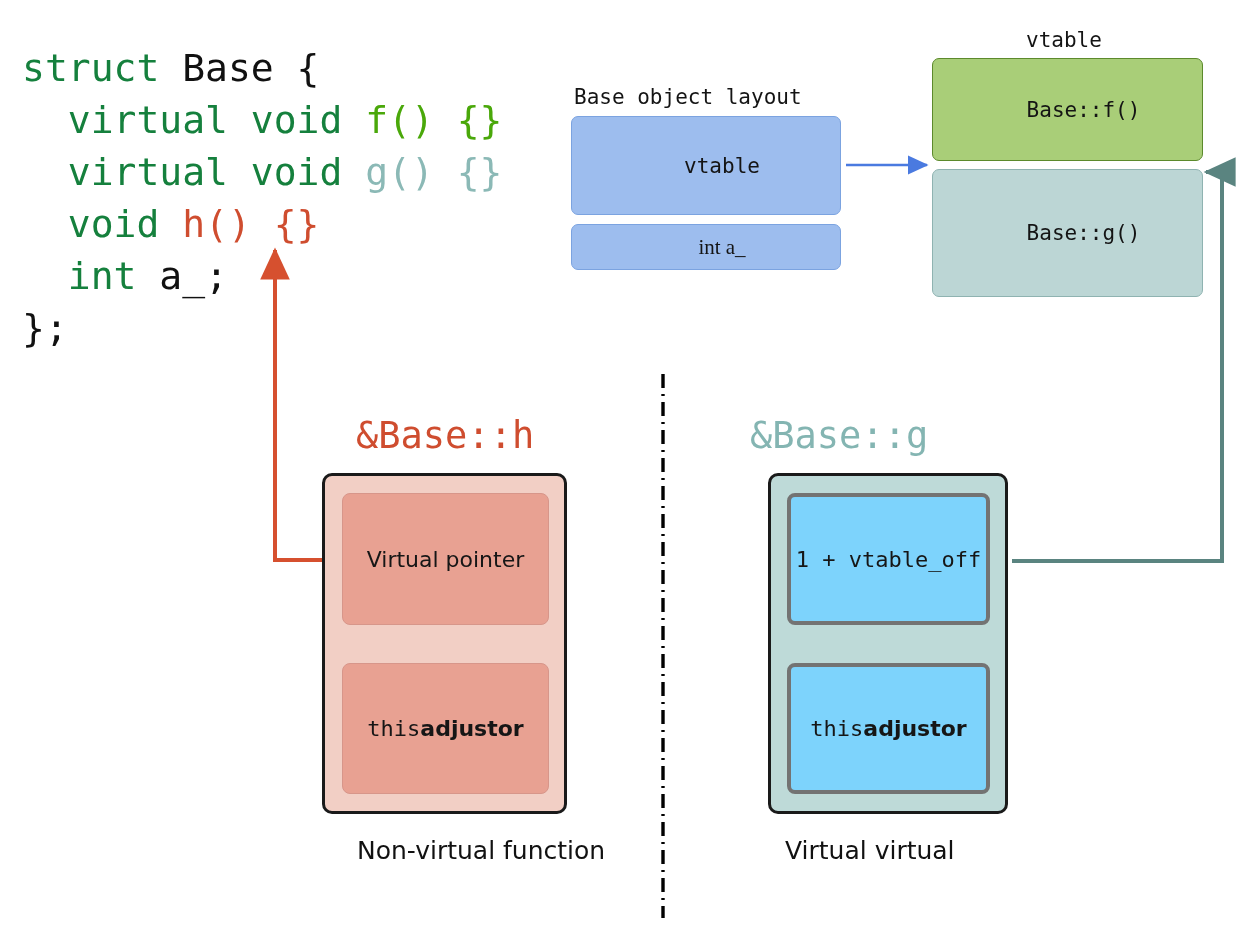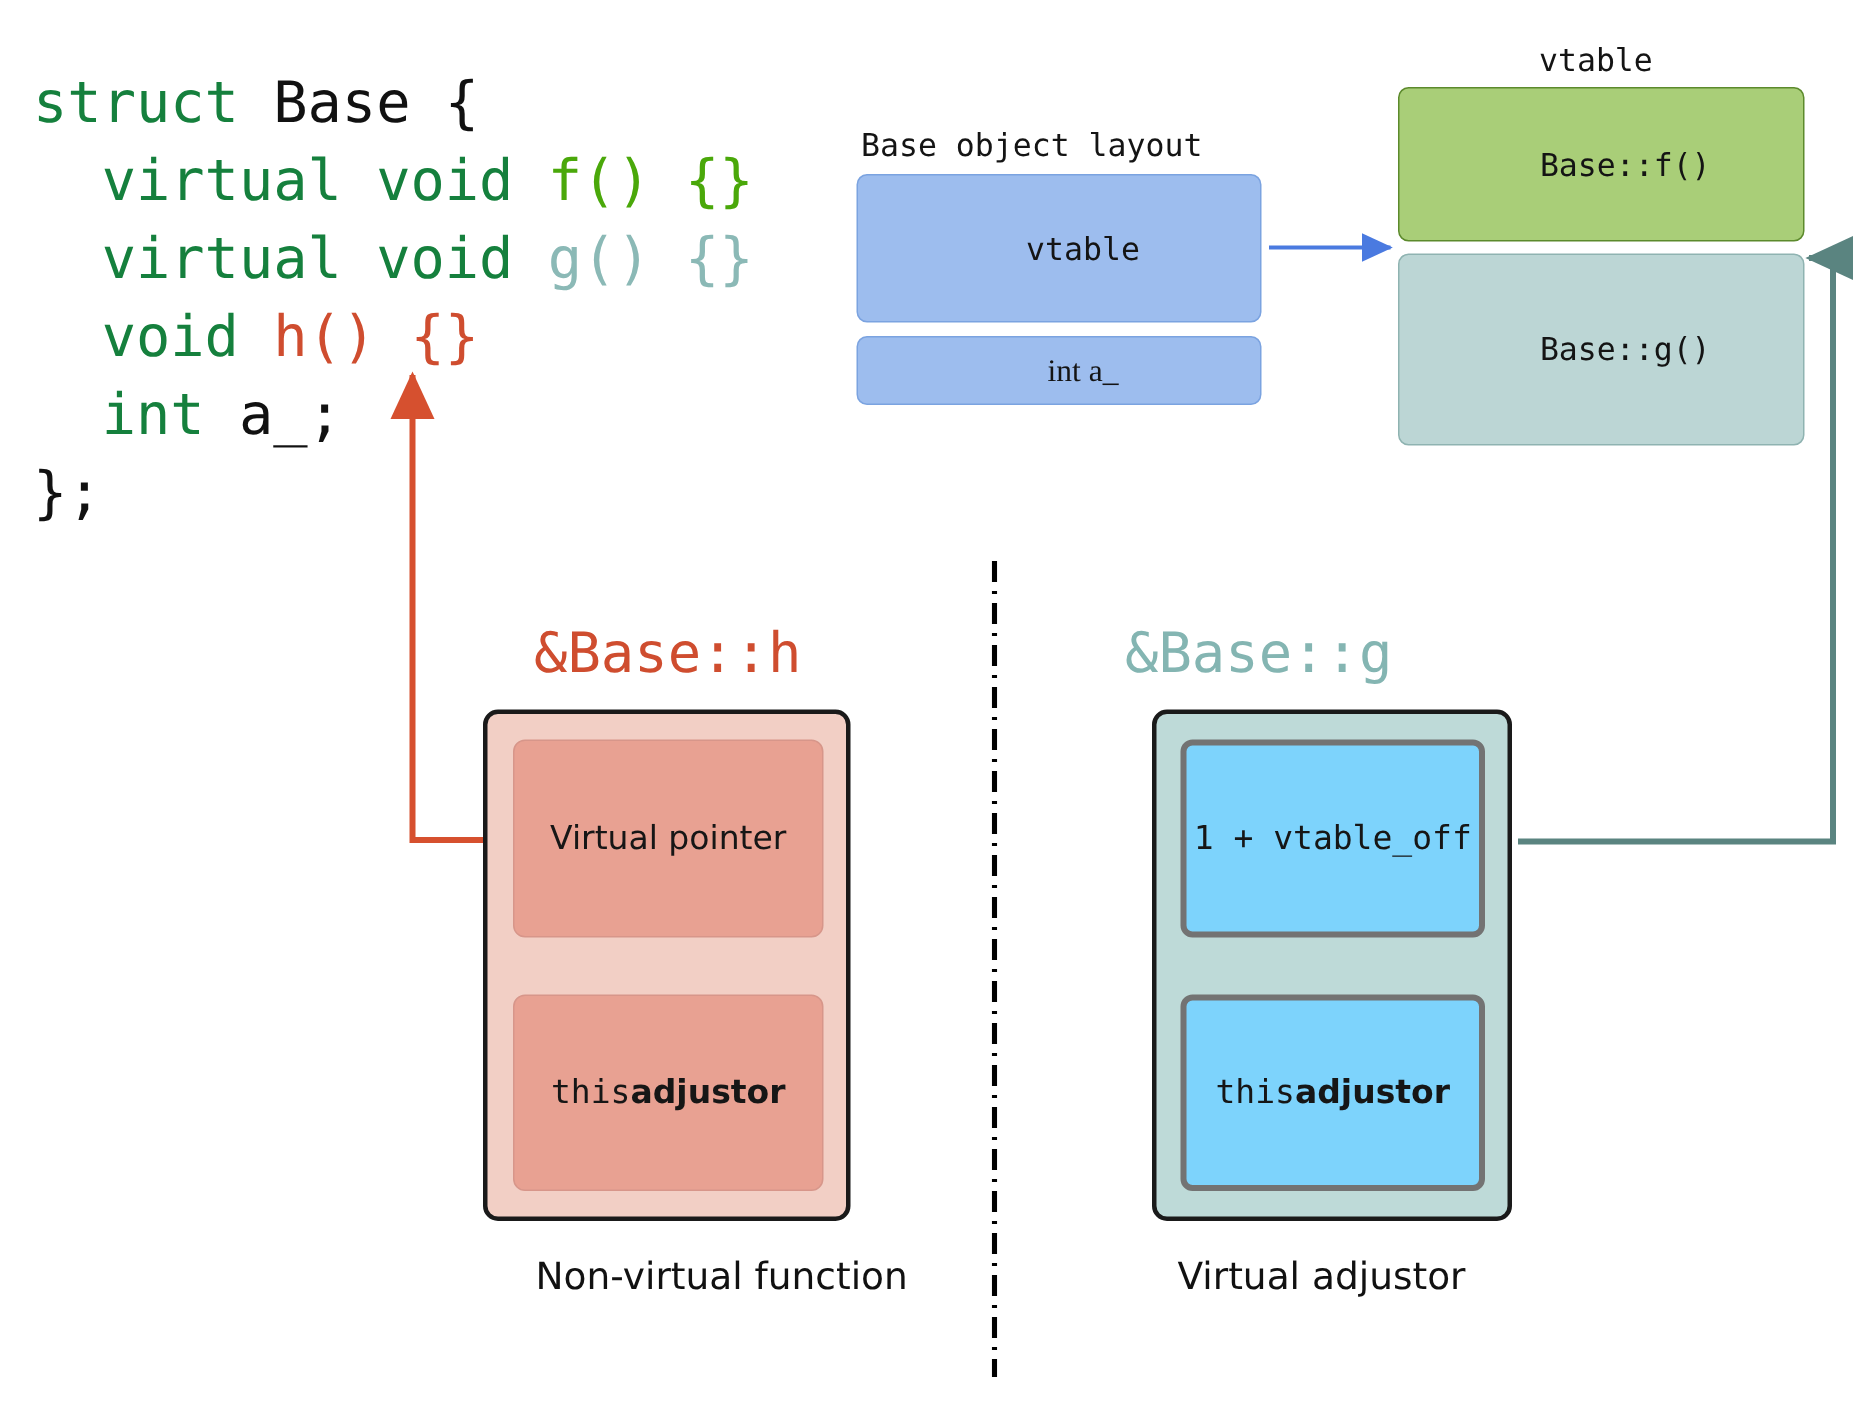--- a/index.html
+++ b/index.html
@@ -166,21 +166,21 @@
   <div class="card tealc" style="left:768px; top:473px; width:240px; height:341px;">
     <div class="slot tealc" style="left:16px; top:17px; width:203px; height:132px;">
       <span class="mono-inline">1 + vtable_off</span>
     </div>
     <div class="slot tealc" style="left:16px; top:187px; width:203px; height:131px;">
       <span class="mono-inline">this</span>
         <span class="sans-inline"> adjustor</span>
     </div>
   </div>
 
-  <div class="caption" style="left:785px; top:836px;">Virtual adjustor</div>
+  <div class="caption" style="left:785px; top:836px;">Virtual virtual</div>
 
   <svg id="overlay" viewBox="0 0 1248 950">
     <defs>
       <marker id="ah-blue" markerWidth="9" markerHeight="9" refX="7.4" refY="4.5" orient="auto" markerUnits="strokeWidth">
         <path d="M0,0.8 L8,4.5 L0,8.2 z" fill="#4a7ae0"></path>
       </marker>
       <marker id="ah-red" markerWidth="9" markerHeight="9" refX="7.4" refY="4.5" orient="auto" markerUnits="strokeWidth">
         <path d="M0,0.8 L8,4.5 L0,8.2 z" fill="#d6502f"></path>
       </marker>
       <marker id="ah-teal" markerWidth="9" markerHeight="9" refX="7.4" refY="4.5" orient="auto" markerUnits="strokeWidth">

